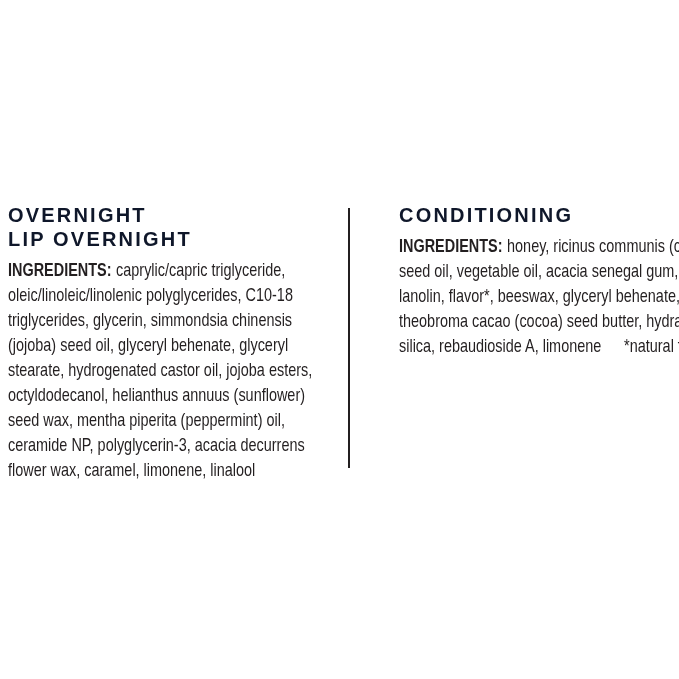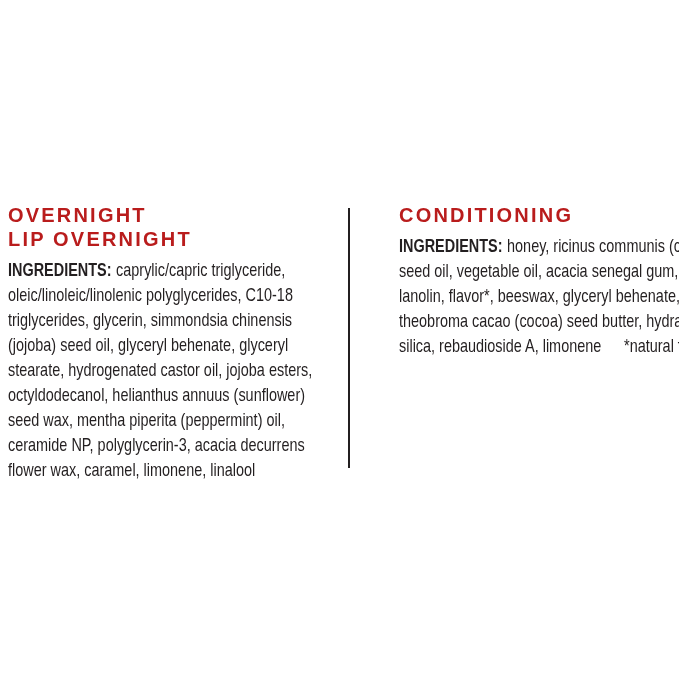--- a/index.html
+++ b/index.html
@@ -21,21 +21,21 @@
     top: 203px;
   }
   .col-left  { left: 8px;   width: 332px; }
   .col-right { left: 399px; width: 292px; }
   .panel-title {
     margin: 0;
     font-size: 20px;
     line-height: 24px;
     font-weight: 700;
     letter-spacing: 2.2px;
-    color: #b91c1c;
+    color: #0f172a;
   }
   .title-line { display: block; white-space: pre; }
   .ingredients {
     margin: 6px 0 0 0;
     font-size: 19px;
     line-height: 25px;
     font-weight: 400;
     white-space: pre;
     width: 460px;
     transform: scaleX(0.76);

